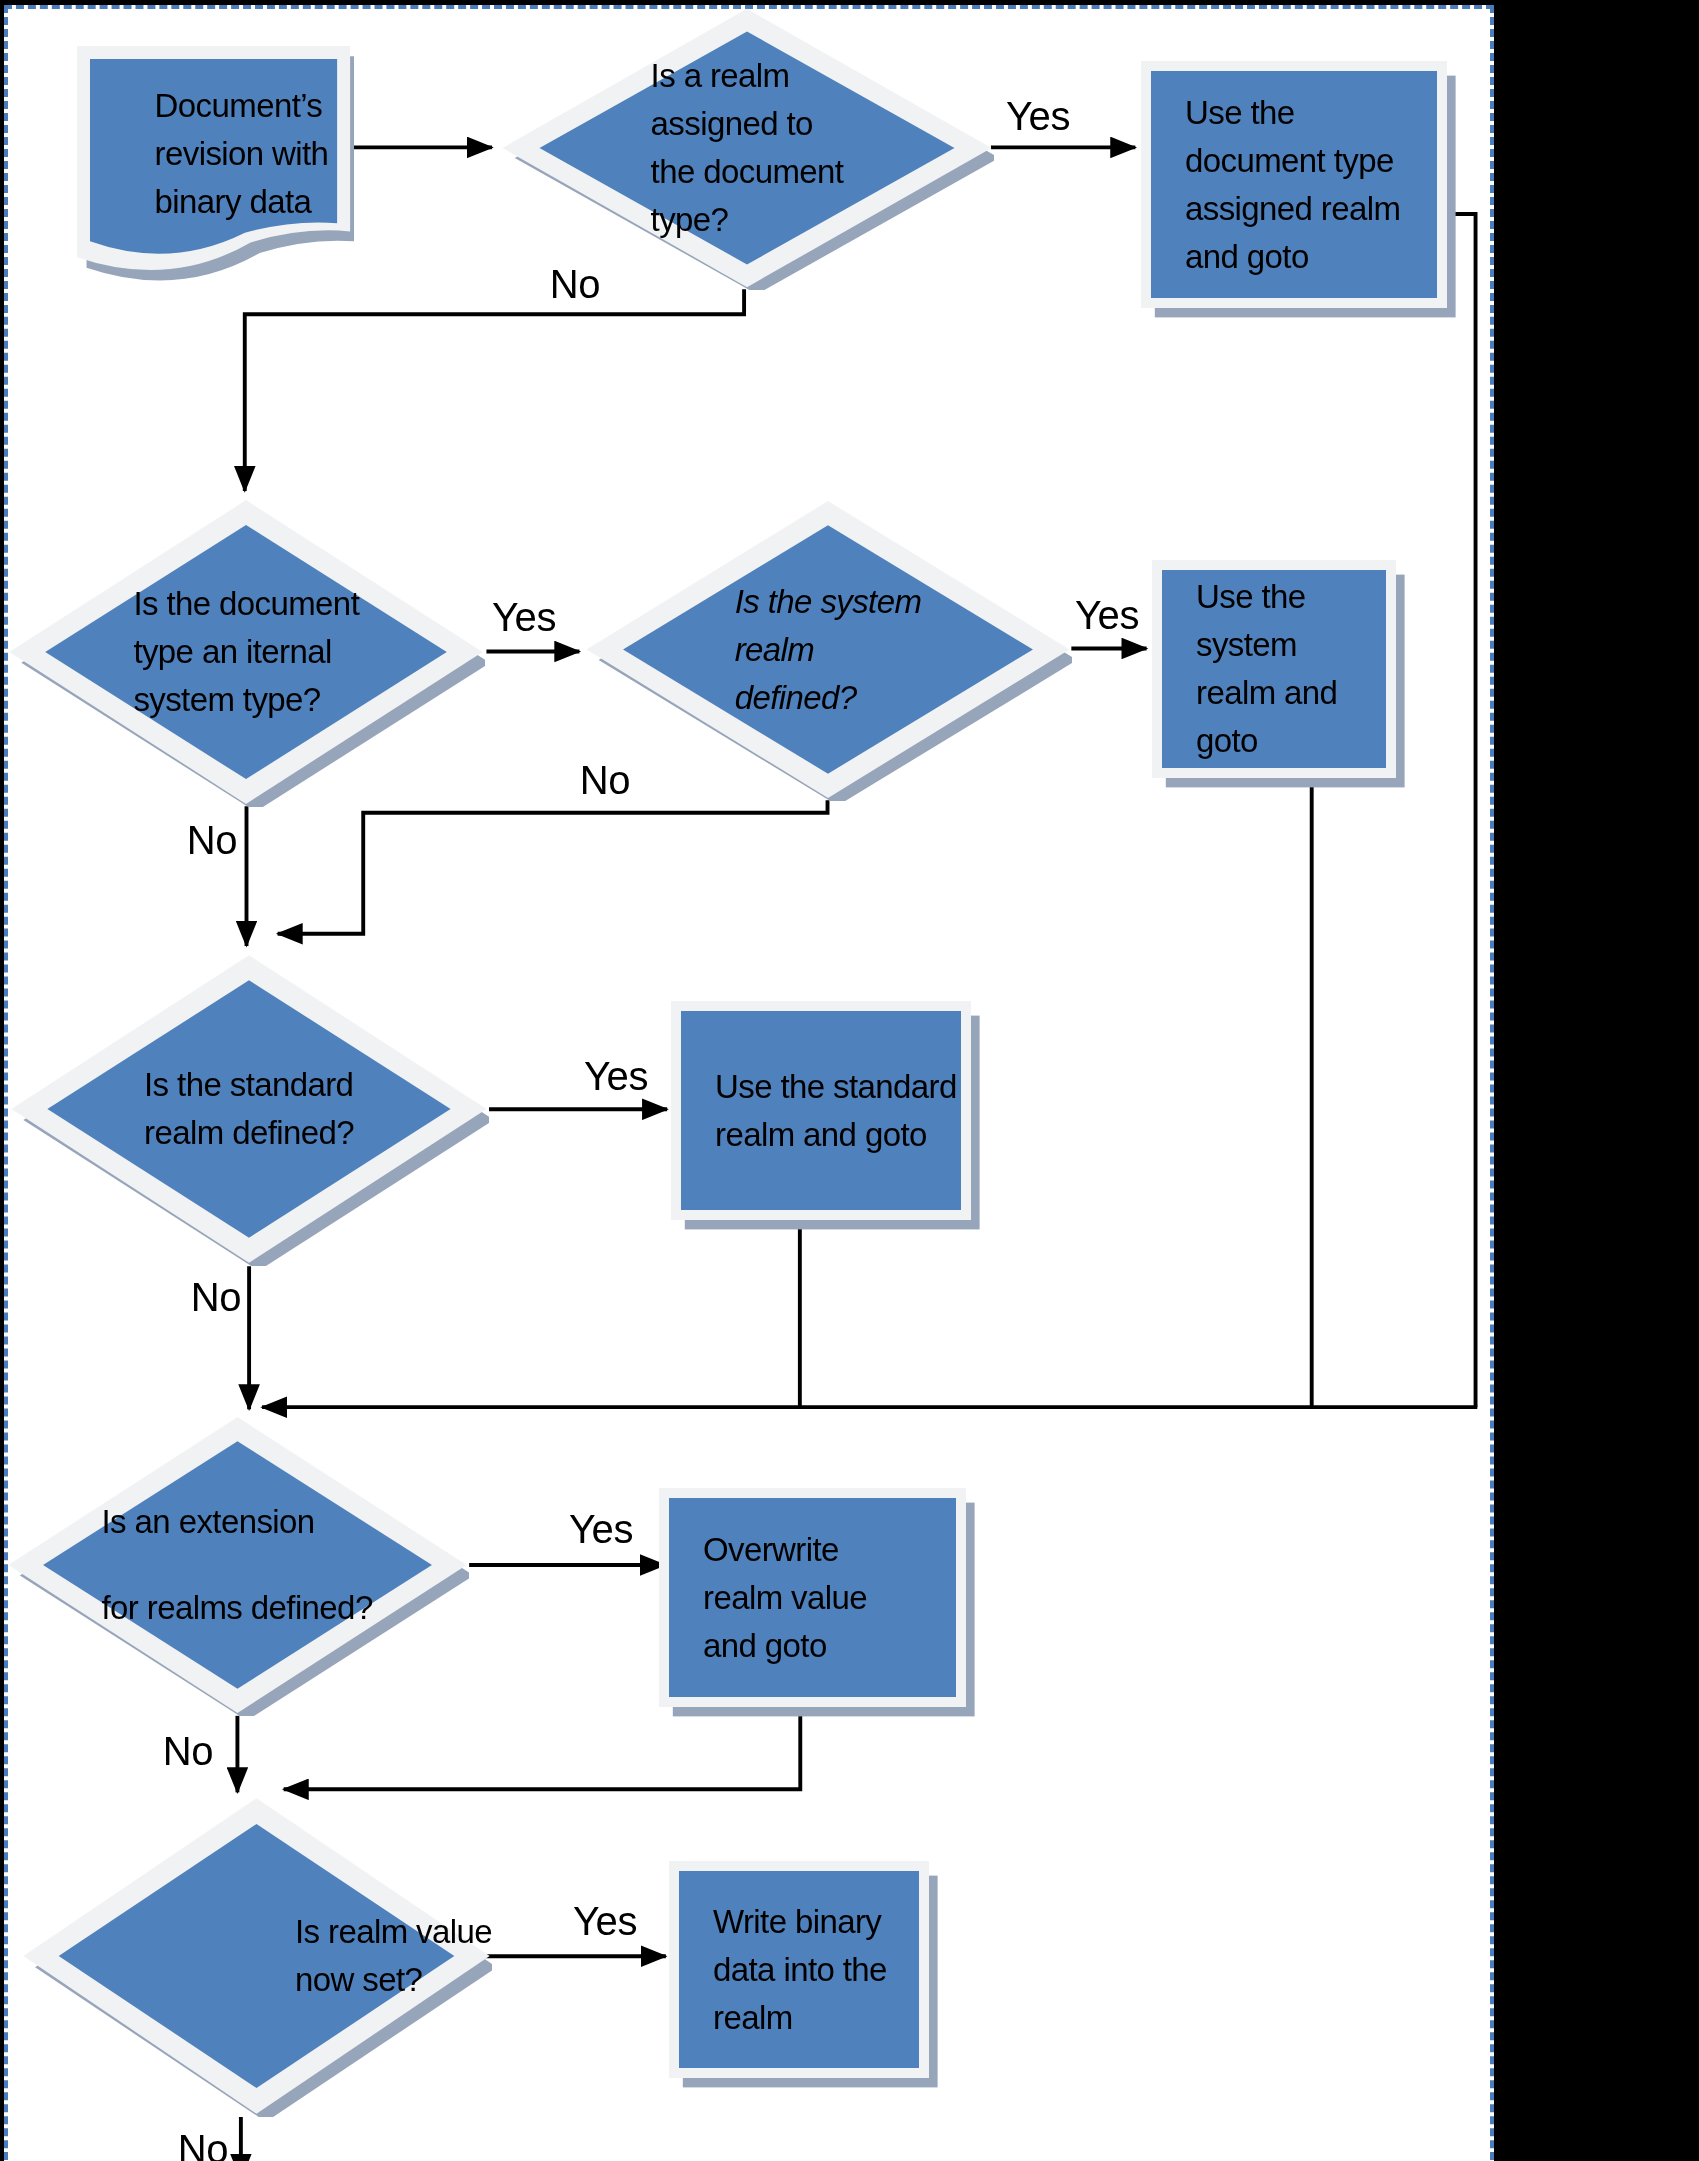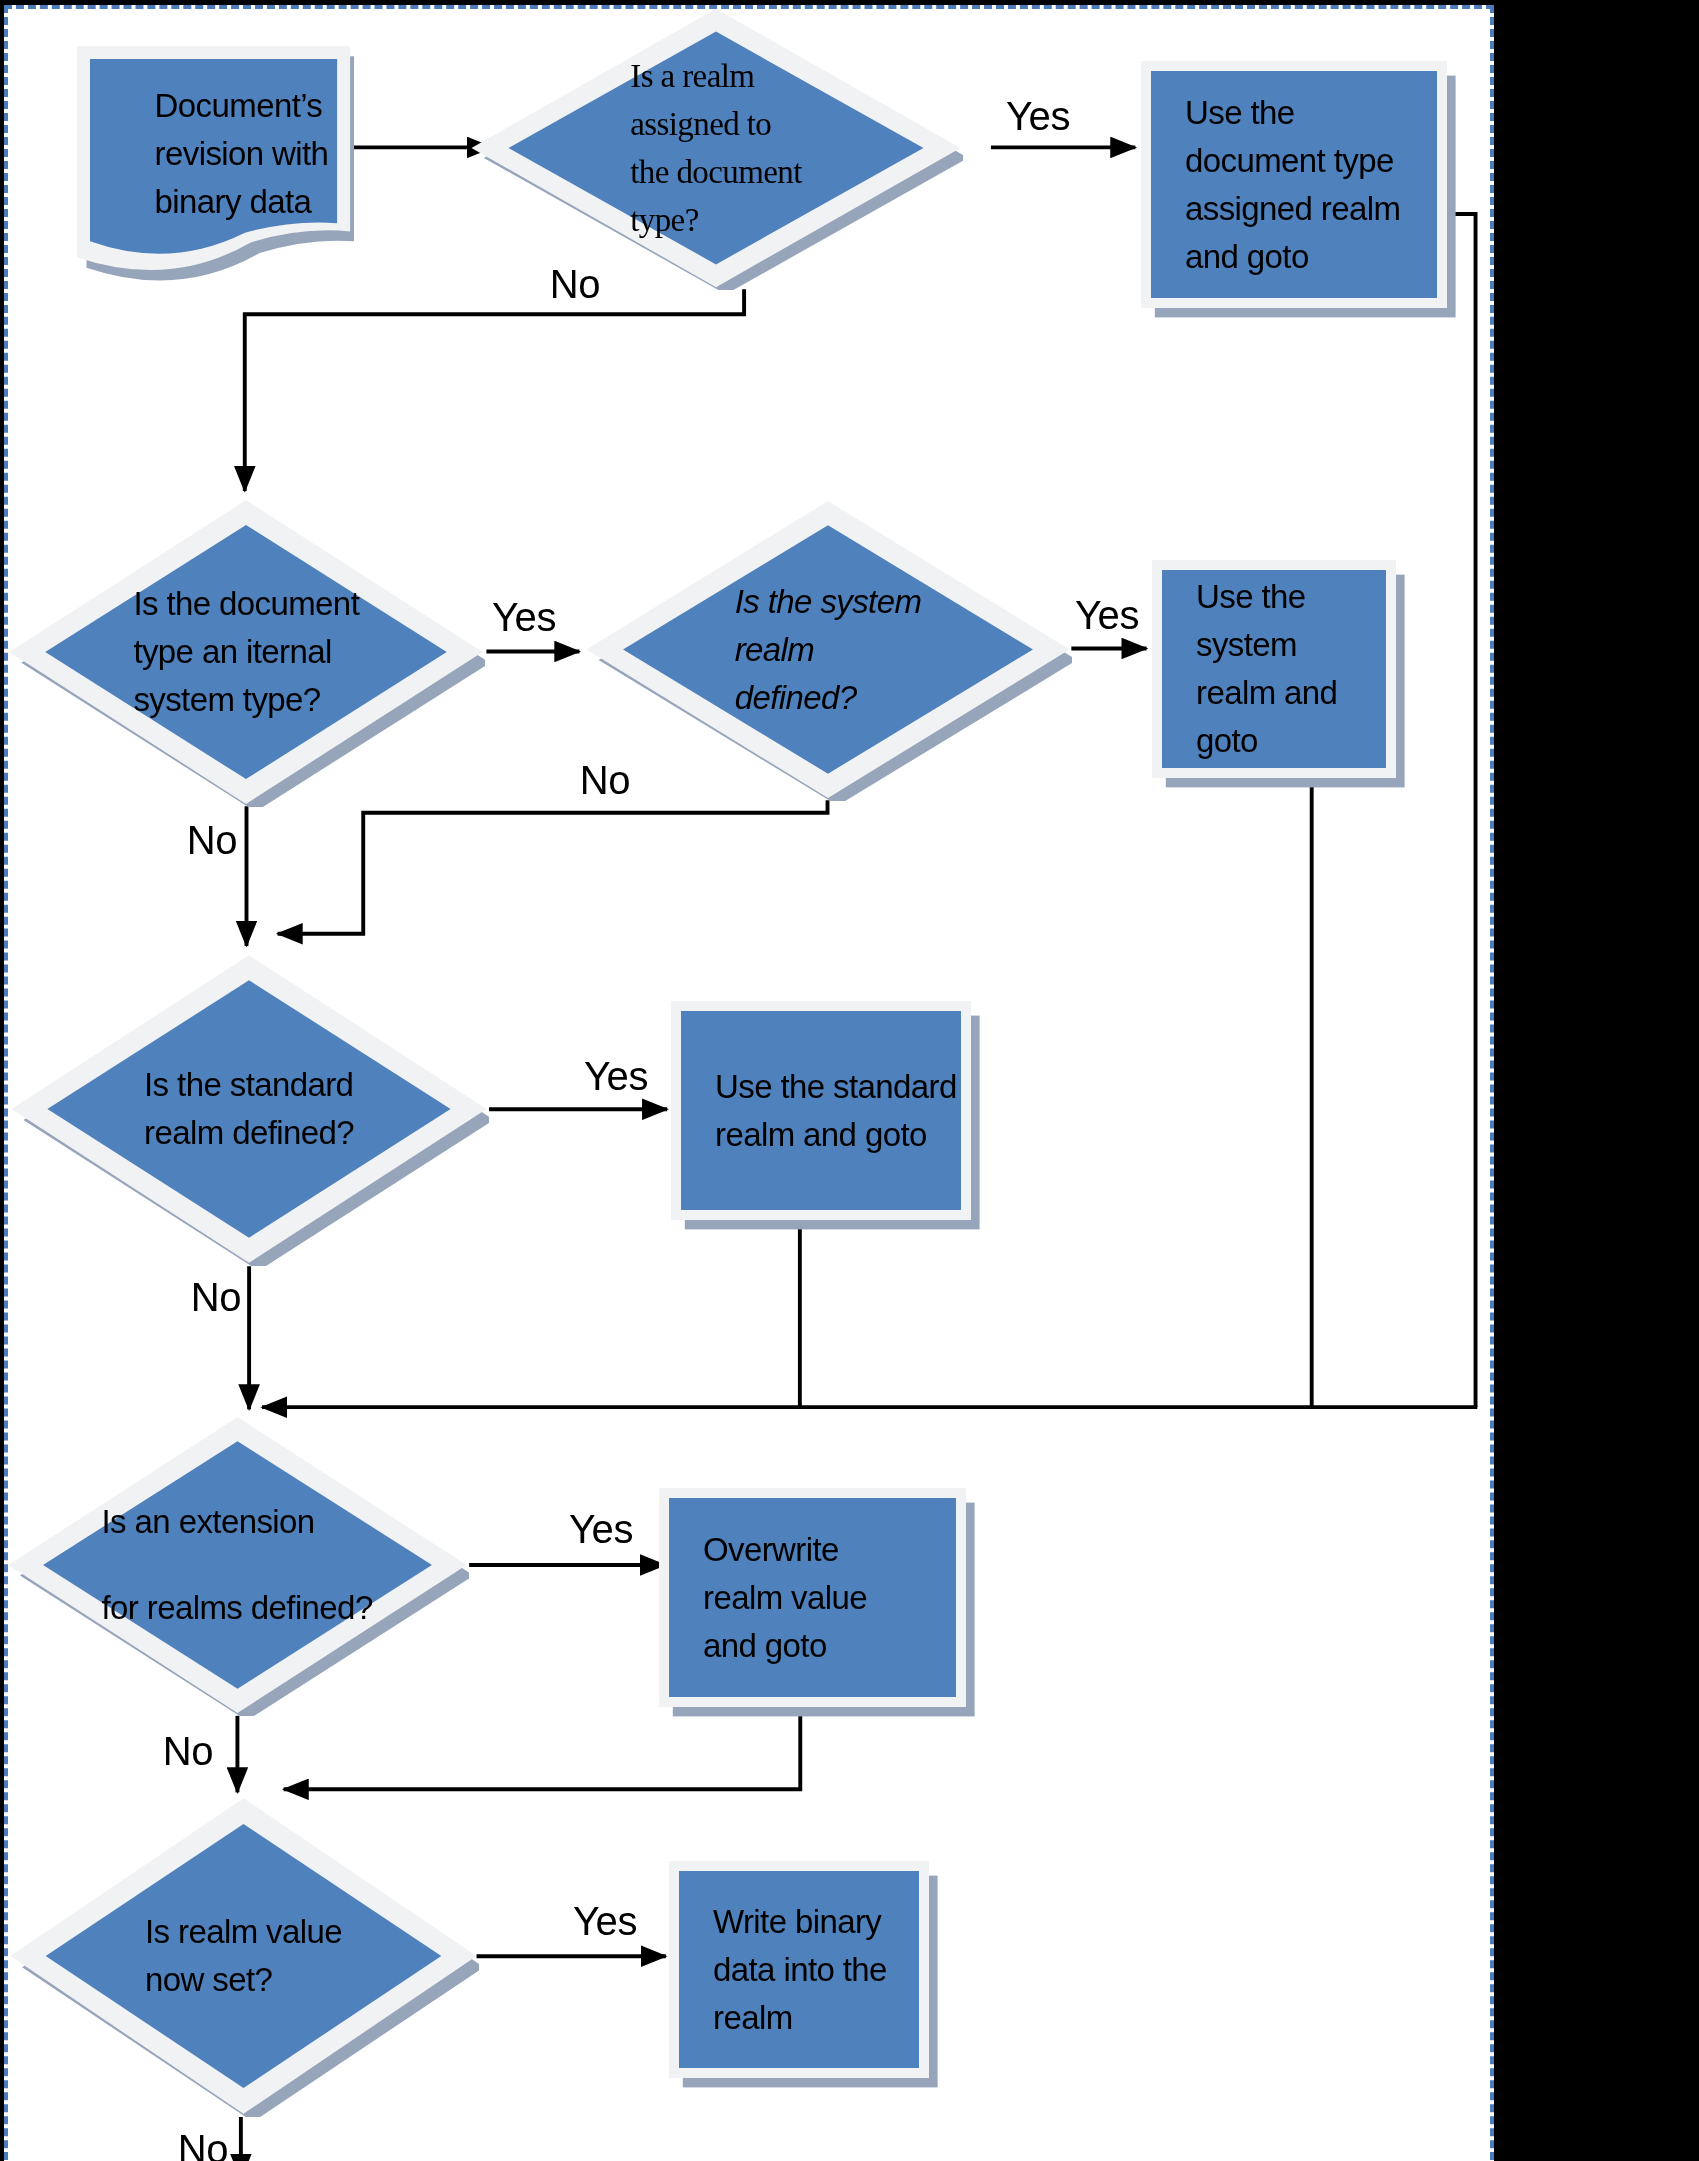--- a/index.html
+++ b/index.html
@@ -58,21 +58,21 @@
     <svg class="shape-svg" viewBox="0 0 640 560" preserveAspectRatio="none">
       <path d="M22,24 H653 V453 Q542,442 422,479 Q237,586 22,513 Z" fill="#97a5bb"></path>
       <path d="M0,0 H631 V429 Q520,418 400,455 Q215,562 0,489 Z" fill="#f1f2f4"></path>
       <path d="M30,30 H601 V410 Q498,402 388,432 Q215,518 30,452 Z" fill="#4f81bd"></path>
     </svg>
     <div class="lbl" style="padding-left:52px;padding-bottom:26px;">Document’s
 revision with
 binary data</div>
   </div>
 
-  <div class="node" style="left:469px;top:5.6px;width:494px;height:284px;font-family:Liberation Serif, serif;">
+  <div class="node" style="left:500px;top:5.6px;width:494px;height:284px;">
     <svg class="shape-svg" viewBox="0 0 100 100" preserveAspectRatio="none">
       <polygon points="52,4.5 101,53.5 52,101.5 3,53.5" fill="#97a5bb"></polygon>
       <polygon points="50,1 99.5,50 50,99 0.5,50" fill="#f1f2f4"></polygon>
       <polygon points="50,9 92,50 50,91 8,50" fill="#4f81bd"></polygon>
     </svg>
     <div class="lbl">Is a realm
 assigned to
 the document
 type?</div>
   </div>
@@ -135,21 +135,21 @@
     <div class="lbl">Is an extension
 for realms defined?</div>
   </div>
 
   <div class="node box" style="left:659px;top:1488px;width:307px;height:219px;">
     <div class="lbl">Overwrite
 realm  value
 and goto</div>
   </div>
 
-  <div class="node" style="left:8px;top:1795px;width:471px;height:322px;">
+  <div class="node" style="left:21px;top:1795px;width:471px;height:322px;justify-content:flex-end;">
     <svg class="shape-svg" viewBox="0 0 100 100" preserveAspectRatio="none">
       <polygon points="52,4.5 101,53.5 52,101.5 3,53.5" fill="#97a5bb"></polygon>
       <polygon points="50,1 99.5,50 50,99 0.5,50" fill="#f1f2f4"></polygon>
       <polygon points="50,9 92,50 50,91 8,50" fill="#4f81bd"></polygon>
     </svg>
     <div class="lbl">Is  realm  value
 now set?</div>
   </div>
 
   <div class="node box" style="left:669px;top:1861px;width:260px;height:217px;">

